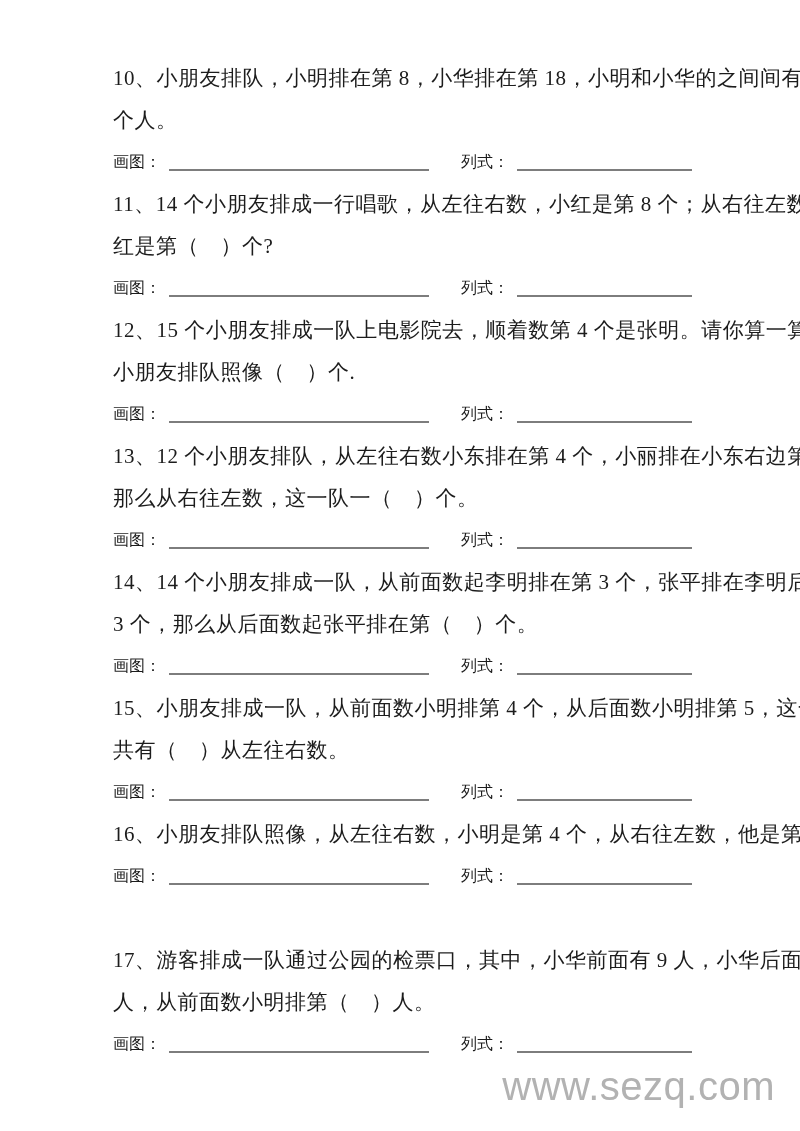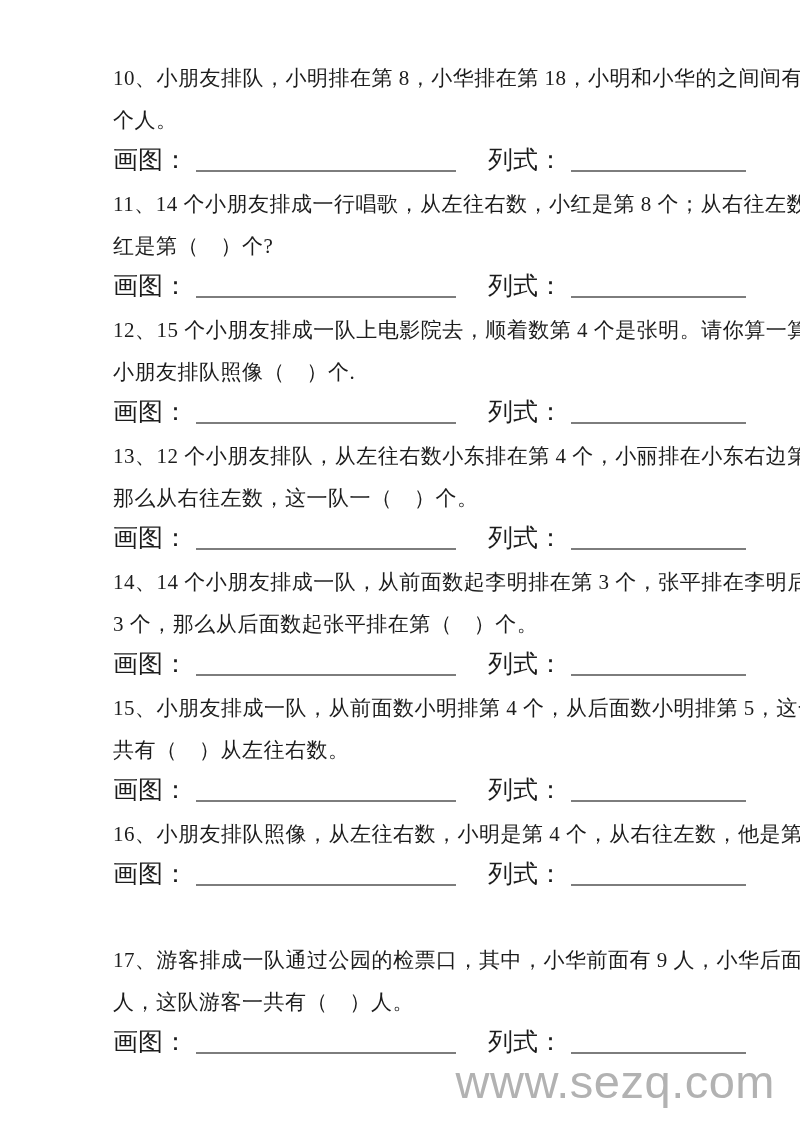--- a/index.html
+++ b/index.html
@@ -25,25 +25,24 @@
     height: 126px;
   }
   .q-line {
     font-size: 21px;
     line-height: 42px;
     height: 42px;
     white-space: nowrap;
     letter-spacing: 0.5px;
   }
   .blank-row {
-    font-size: 25px;
+    font-size: 16px;
     line-height: 42px;
     height: 42px;
     white-space: nowrap;
-    font-family: Liberation Mono, monospace;
   }
   .blank-label {
     display: inline;
   }
   .blank-line {
     display: inline-block;
     height: 0;
     border-bottom: 2px solid #7d7d7d;
     margin-left: 8px;
     margin-bottom: -4px;
@@ -55,21 +54,21 @@
     width: 175px;
   }
   .formula-label {
     margin-left: 32px;
   }
   .watermark {
     position: absolute;
     right: 25px;
     bottom: 22px;
     font-family: "Liberation Sans", "DejaVu Sans", sans-serif;
-    font-size: 47px;
+    font-size: 40px;
     color: #b2b2b2;
     letter-spacing: 0.5px;
   }
 </style>
 </head>
 <body style="color: rgb(28, 28, 28);">
 
 <div class="page">
 
   <div class="question-block">
@@ -122,21 +121,21 @@
 
   <div class="question-block">
     <div class="q-line">16、小朋友排队照像，从左往右数，小明是第 4 个，从右往左数，他是第 8 个。</div>
     <div class="blank-row">
       <span class="blank-label">画图：</span><span class="blank-line draw" style="border-bottom-color: rgb(125, 125, 125);"></span><span class="blank-label formula-label">列式：</span><span class="blank-line formula" style="border-bottom-color: rgb(125, 125, 125);"></span>
     </div>
   </div>
 
   <div class="question-block">
     <div class="q-line">17、游客排成一队通过公园的检票口，其中，小华前面有 9 人，小华后面有 6</div>
-    <div class="q-line">人，这队游客一共有（　）人。</div>
+    <div class="q-line">人，从前面数小明排第（　）人。</div>
     <div class="blank-row">
       <span class="blank-label">画图：</span><span class="blank-line draw" style="border-bottom-color: rgb(125, 125, 125);"></span><span class="blank-label formula-label">列式：</span><span class="blank-line formula" style="border-bottom-color: rgb(125, 125, 125);"></span>
     </div>
   </div>
 
 </div>
 
 <div class="watermark" style="color: rgb(178, 178, 178);">www.sezq.com</div>
 
 </body></html>

